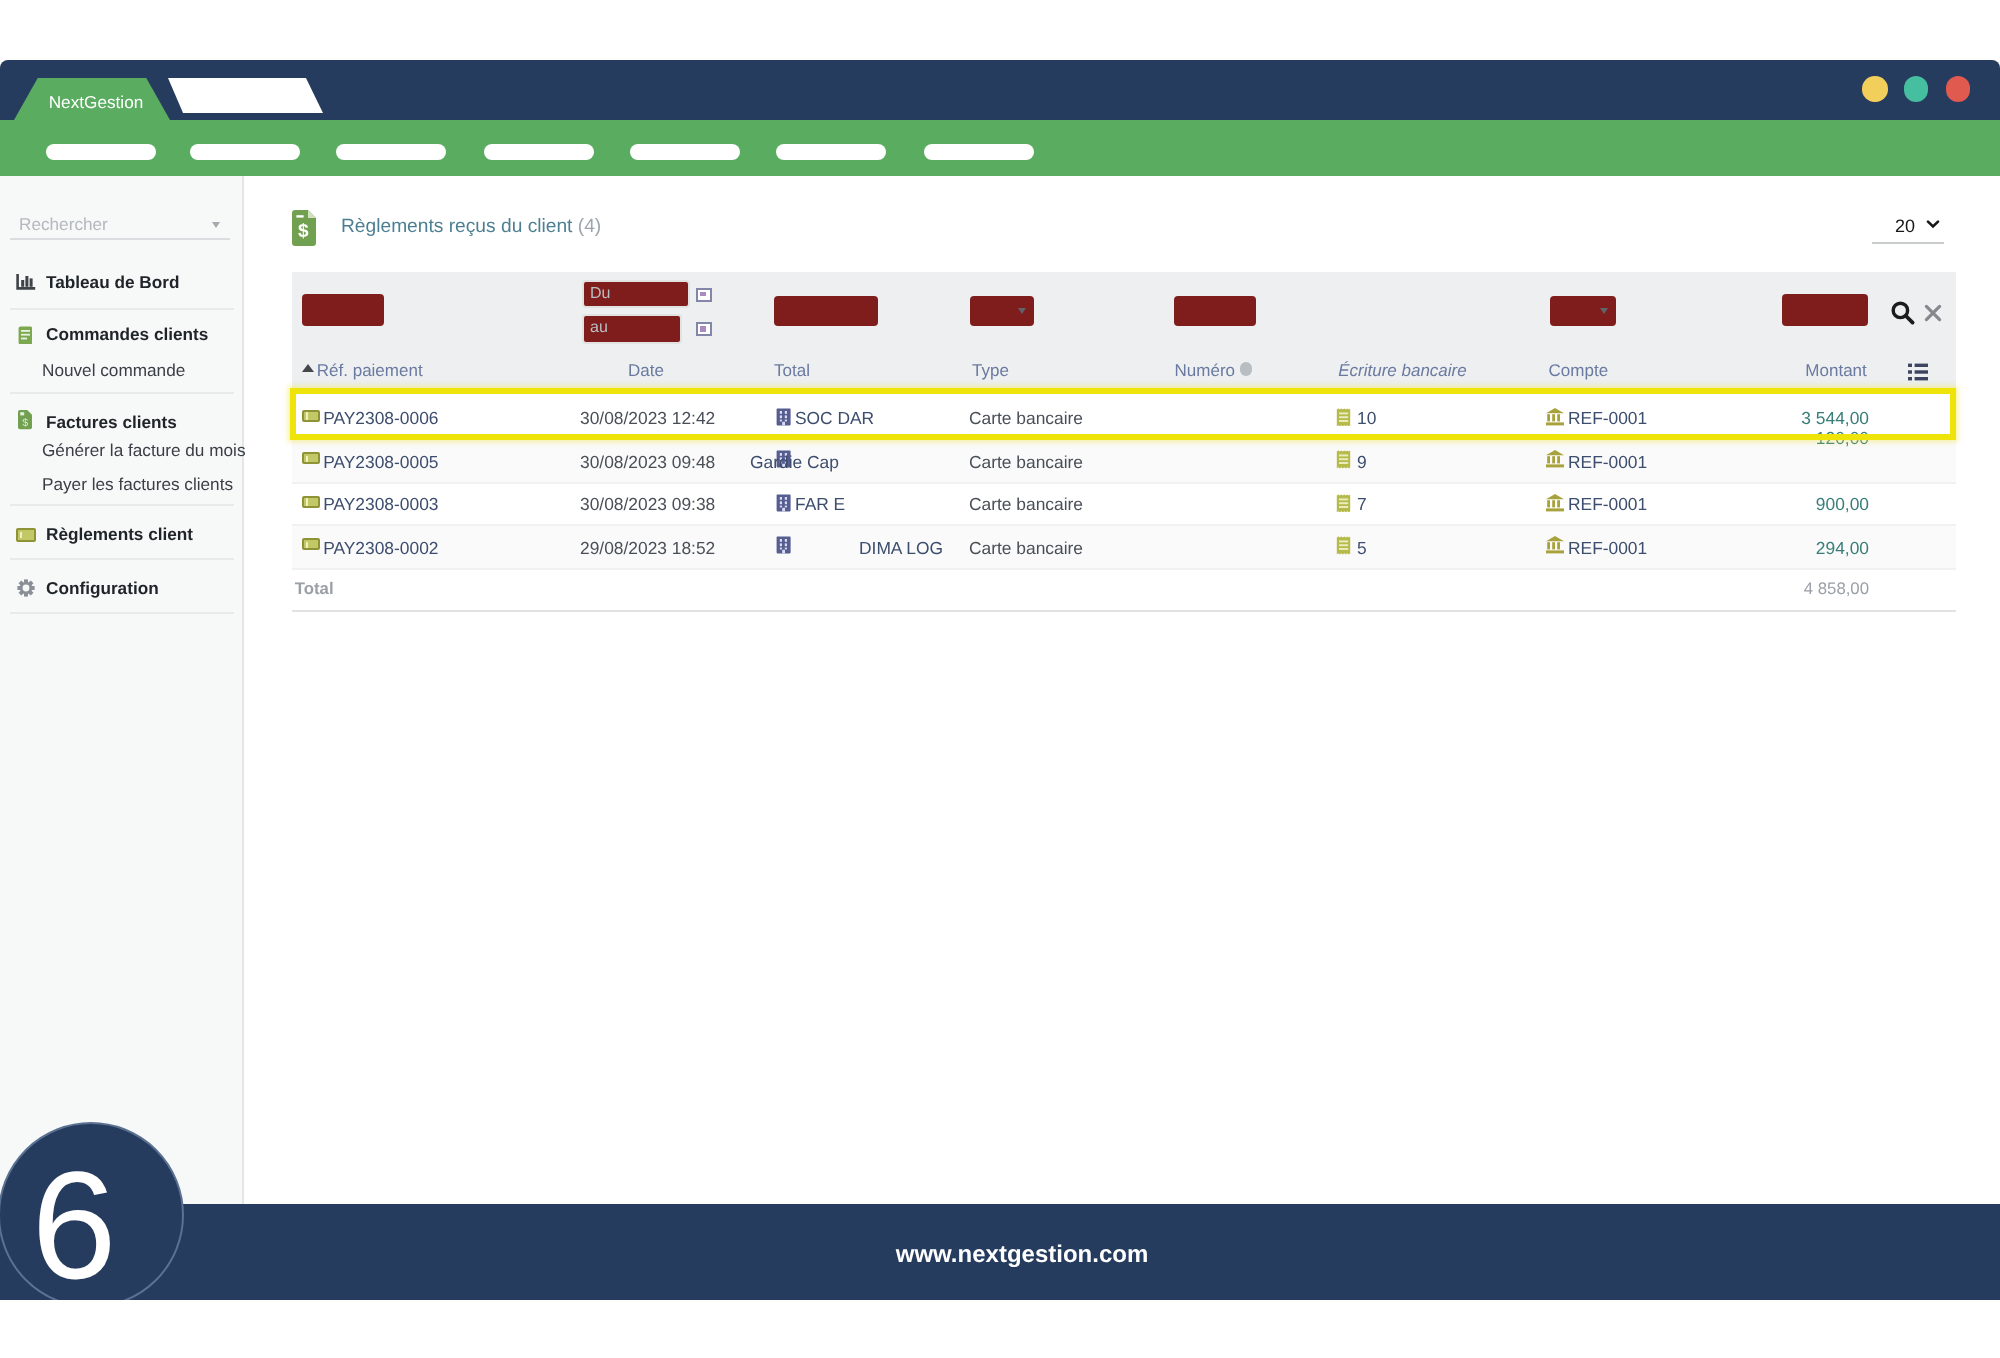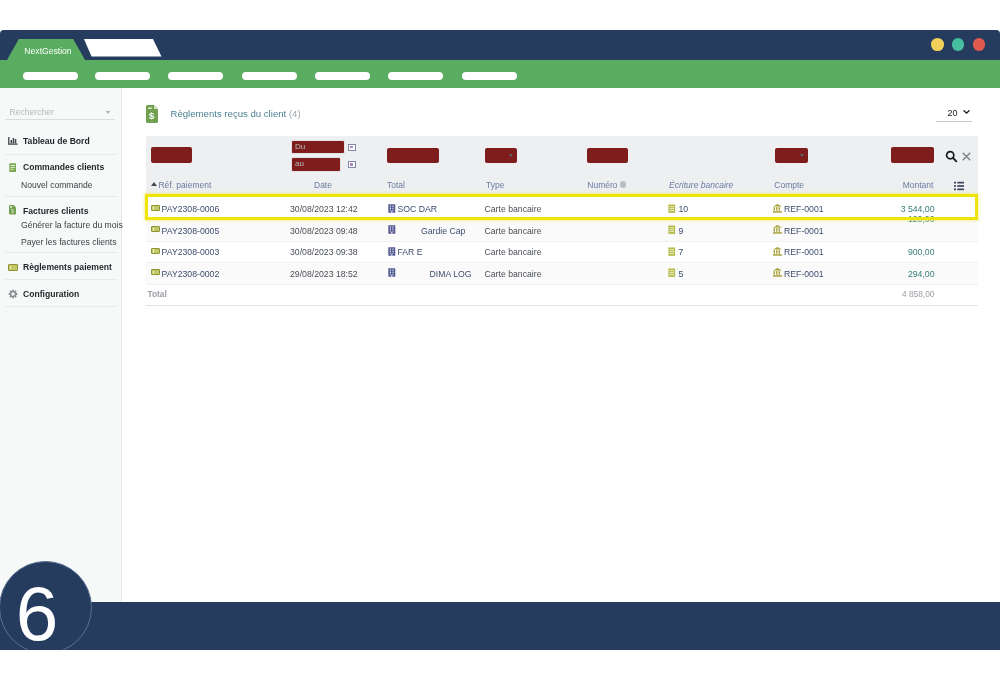--- a/index.html
+++ b/index.html
@@ -102,21 +102,21 @@
       <path d="M1 0 H4.6 L7 2.4 V8.6 A1 1 0 0 1 6 9.6 H1 A1 1 0 0 1 0 8.6 V1 A1 1 0 0 1 1 0 Z" fill="#71a150"></path>
       <rect x="1.1" y="1.1" width="2" height="1.6" fill="#e4eedb"></rect>
       <text x="3.6" y="8" font-size="5.4" fill="#d9e6cc" text-anchor="middle" font-family="Liberation Sans">$</text>
     </svg>
   <div class="abs mi" style="left:23px; top:205.8px;">Factures clients</div>
   <div class="abs ms" style="left:8px; top:220.3px;">Générer la facture du mois</div>
   <div class="abs ms" style="left:8px; top:236.5px;">Payer les factures clients</div>
   <div class="abs sep" style="top:252.3px"></div>
 
   <div class="abs card" style="left:8px; top:264px; width:10px; height:7px;"></div>
-  <div class="abs mi" style="left:23px; top:262.4px;">Règlements paiement</div>
+  <div class="abs mi" style="left:23px; top:262.4px;">Règlements client</div>
   <div class="abs sep" style="top:279.4px"></div>
 
   <svg class="abs" style="left:8px; top:289px;" width="10" height="10" viewBox="0 0 10 10">
       <g stroke="#8a9096" stroke-width="2">
         <line x1="5" y1="5" x2="9.30" y2="5.00"></line>
         <line x1="5" y1="5" x2="8.04" y2="8.04"></line>
         <line x1="5" y1="5" x2="5.00" y2="9.30"></line>
         <line x1="5" y1="5" x2="1.96" y2="8.04"></line>
         <line x1="5" y1="5" x2="0.70" y2="5.00"></line>
         <line x1="5" y1="5" x2="1.96" y2="1.96"></line>
@@ -240,21 +240,21 @@
       <g fill="#d8dcf0">
         <rect x="1.9" y="1.5" width="1.1" height="1.4"></rect>
         <rect x="4.4" y="1.5" width="1.1" height="1.4"></rect>
         <rect x="1.9" y="3.7" width="1.1" height="1.4"></rect>
         <rect x="4.4" y="3.7" width="1.1" height="1.4"></rect>
         <rect x="1.9" y="5.8" width="1.1" height="0.9"></rect>
         <rect x="4.4" y="5.8" width="1.1" height="0.9"></rect>
         <rect x="3.1" y="6.9" width="1.4" height="1.8"></rect>
       </g>
     </svg>
-  <div class="abs cell" style="left:421px; top:225.5px;">Gardie Cap</div>
+  <div class="abs cell" style="left:375px; top:225.5px;">Gardie Cap</div>
   <div class="abs gcell" style="left:484.5px; top:225.5px;">Carte bancaire</div>
   <svg class="abs" style="left:668.3px; top:225.2px;" width="8" height="9.4" viewBox="0 0 8 9.4">
       <path d="M0.4 0.8 L1.15 0.2 L1.9 0.8 L2.65 0.2 L3.4 0.8 L4.15 0.2 L4.9 0.8 L5.65 0.2 L6.4 0.8 L7.1 0.2 L7.1 8.6 L6.4 9.2 L5.65 8.6 L4.9 9.2 L4.15 8.6 L3.4 9.2 L2.65 8.6 L1.9 9.2 L1.15 8.6 L0.4 9.2 Z" fill="#b5ba49"></path>
       <g fill="#e9ecbe">
         <rect x="1.5" y="2.2" width="4.6" height="1"></rect>
         <rect x="1.5" y="4.1" width="4.6" height="1"></rect>
         <rect x="1.5" y="6" width="4.6" height="1"></rect>
       </g>
     </svg>
   <div class="abs cell" style="left:678.5px; top:225.5px;">9</div>
@@ -345,18 +345,19 @@
     </svg>
   <div class="abs cell" style="left:784px; top:268.5px;">REF-0001</div>
   <div class="abs mcell" style="left:834.5px; top:268.5px; width:100px;">294,00</div>
 
   <div class="abs" style="left:147.4px; top:288.5px; color:#9ba0a6; font-size:8.4px;font-weight:bold;">Total</div>
   <div class="abs" style="left:834.5px; top:288.5px; width:100px; color:#9ba0a6; font-size:8.4px; text-align:right;">4 858,00</div>
 
   <div class="abs" id="hl"></div>
 
   <div class="abs" style="left:0; top:602px; width:1000px; height:47.5px; background:#263c5e;"></div>
+  <div class="abs" style="left:361px; top:620px; width:300px; text-align:center; color:#fff; font-weight:bold; font-size:12px;">www.nextgestion.com</div>
   <div class="abs" style="left:0; top:555px; width:140px; height:95px; overflow:hidden;">
     <div style="position:absolute; left:-1px; top:6px; width:93px; height:93px; border-radius:50%; background:#263c5e; border:1.5px solid #5a7192;"></div>
     <div style="position:absolute; left:0px; top:21px; width:74px; text-align:center; color:#fff; font-size:76.5px; line-height:76.5px;">6</div>
   </div>
 
 </div>
 
 </body></html>

